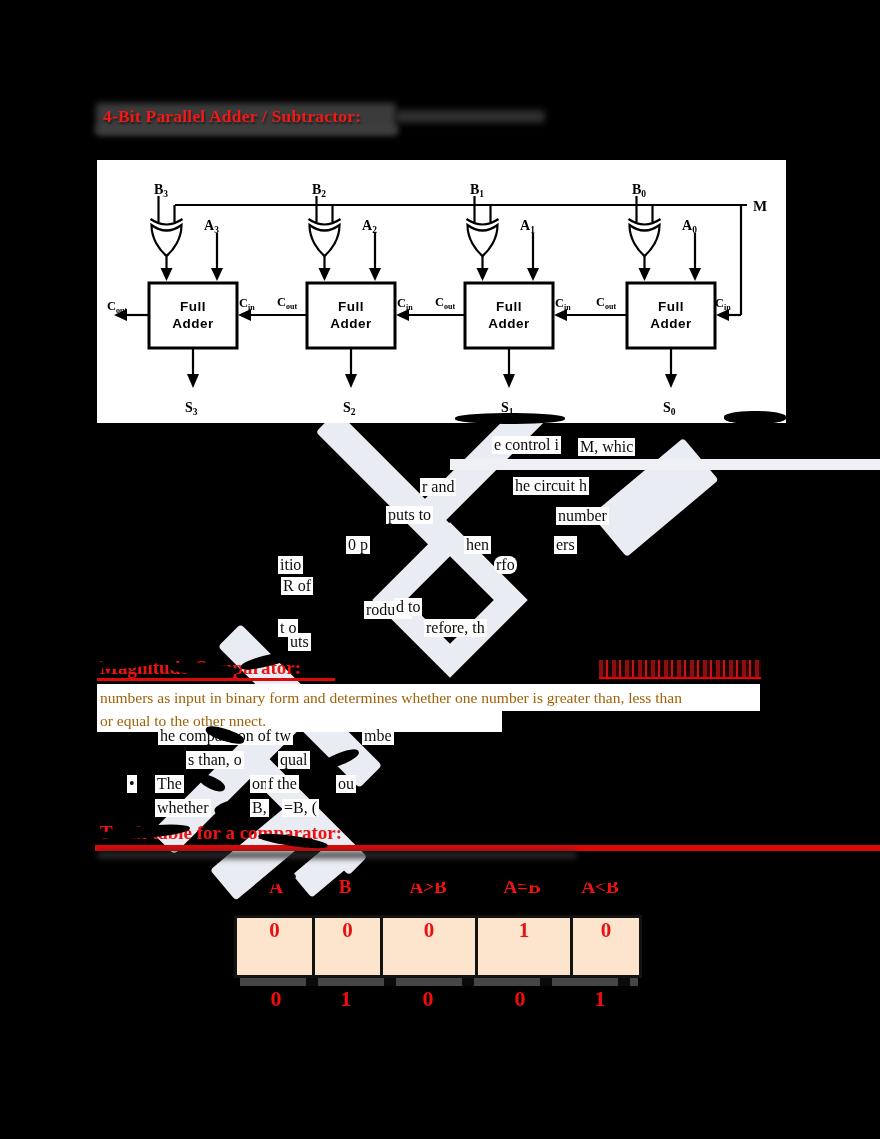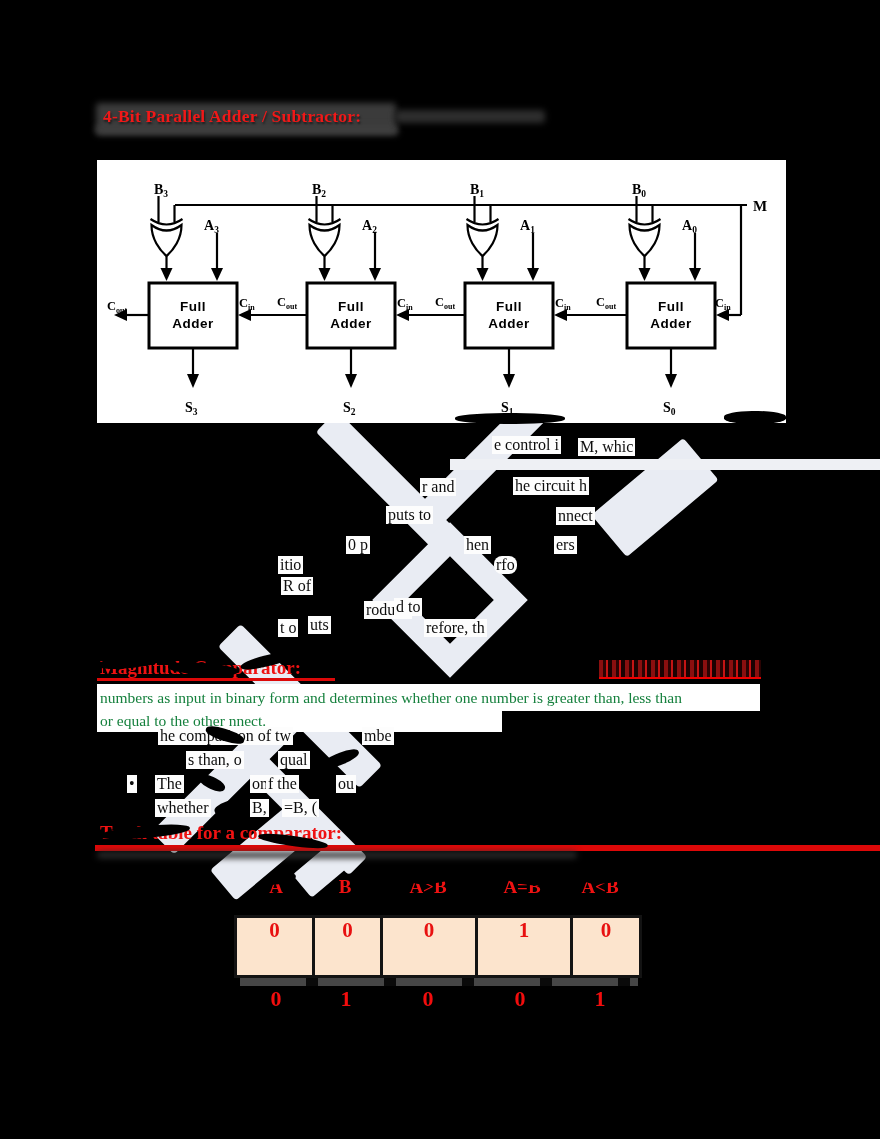--- a/index.html
+++ b/index.html
@@ -32,21 +32,21 @@
         padding:0 2px;white-space:nowrap;z-index:4;}
   .band{position:absolute;background:#eef0f4;z-index:2;}
   
   .red-head{position:absolute;font:bold 19px "Liberation Serif",serif;color:#ef1212;white-space:nowrap;z-index:4;}
   .intro{position:absolute;background:#fff;color:#0d0d0d;font:18px "Liberation Serif",serif;
          padding:0 3px;white-space:nowrap;z-index:4;}
   .garble{position:absolute;height:17px;z-index:4;border-bottom:2px solid #e00;
           background:repeating-linear-gradient(90deg,#8a0f0f 0 4px,#2a0303 4px 7px,#c41414 7px 9px,#1a0202 9px 13px);}
   .redline{position:absolute;background:#dd0808;z-index:3;}
   .wband{position:absolute;background:#fff;z-index:2;}
-  .para{position:absolute;color:#15803d;font:15.5px "Liberation Serif",serif;white-space:nowrap;z-index:4;}
+  .para{position:absolute;color:#a16207;font:15.5px "Liberation Serif",serif;white-space:nowrap;z-index:4;}
   
   .tt-head{position:absolute;transform:translateX(-50%);font:bold 19px "Liberation Serif",serif;
            color:#ef1212;white-space:nowrap;z-index:4;}
   .tt-row{position:absolute;left:234px;top:915px;display:flex;border:3px solid #131313;
           background:#fce4cd;z-index:4;}
   .tt-cell{height:57px;line-height:57px;text-align:center;font:bold 21px "Liberation Serif",serif;
            color:#e81010;border-right:3px solid #131313;}
   .tt-cell:last-child{border-right:none;}
   .tt-shadow{position:absolute;left:240px;top:978px;width:398px;height:8px;z-index:3;
              background:repeating-linear-gradient(90deg,#464646 0 66px,#0a0a0a 66px 78px);}
@@ -185,29 +185,29 @@
   <div class="wm" style="left:230px;top:800px;width:150px;height:26px;transform:rotate(45deg);"></div>
   <div class="wm" style="left:210px;top:830px;width:110px;height:40px;transform:rotate(-40deg);"></div>
   <div class="wm" style="left:295px;top:852px;width:60px;height:30px;transform:rotate(-40deg);"></div>
 
   <div class="band" style="left:450px;top:459px;width:430px;height:11px;"></div>
   <span class="frag" style="left:492px;top:436px;">e control i</span>
   <span class="frag" style="left:578px;top:438px;">M, whic</span>
   <span class="frag" style="left:420px;top:478px;">r and</span>
   <span class="frag" style="left:513px;top:477px;">he circuit h</span>
   <span class="frag" style="left:386px;top:506px;">puts to</span>
-  <span class="frag" style="left:556px;top:507px;">nnect</span>
+  <span class="frag" style="left:556px;top:507px;">number</span>
   <span class="frag" style="left:346px;top:536px;">0 p</span>
   <span class="frag" style="left:464px;top:536px;">hen</span>
   <span class="frag" style="left:554px;top:536px;">ers</span>
   <span class="frag" style="left:278px;top:556px;">itio</span>
   <span class="frag" style="left:494px;top:556px;border-radius:8px;">rfo</span>
   <span class="frag" style="left:281px;top:577px;">R of</span>
   <span class="frag" style="left:364px;top:601px;">roduce</span>
-  <span class="frag" style="left:288px;top:616px;margin-left:20px;">uts</span>
+  <span class="frag" style="left:288px;top:633px;">uts</span>
   <span class="frag" style="left:394px;top:598px;">d to</span>
   <span class="frag" style="left:278px;top:619px;">t o</span>
   <span class="frag" style="left:424px;top:619px;">refore, th</span>
 
   <div class="red-head" style="left:100px;top:657px;">Magnitude Comparator:</div>
   <div class="blob" style="left:98px;top:656px;width:64px;height:12px;transform:rotate(-6deg);"></div>
   <div class="blob" style="left:168px;top:663px;width:70px;height:12px;transform:rotate(4deg);"></div>
   <div class="blob" style="left:240px;top:655px;width:56px;height:11px;transform:rotate(-14deg);"></div>
   <div class="redline" style="left:97px;top:678px;width:238px;height:3px;"></div>
   <div class="garble" style="left:599px;top:660px;width:162px;"></div>

